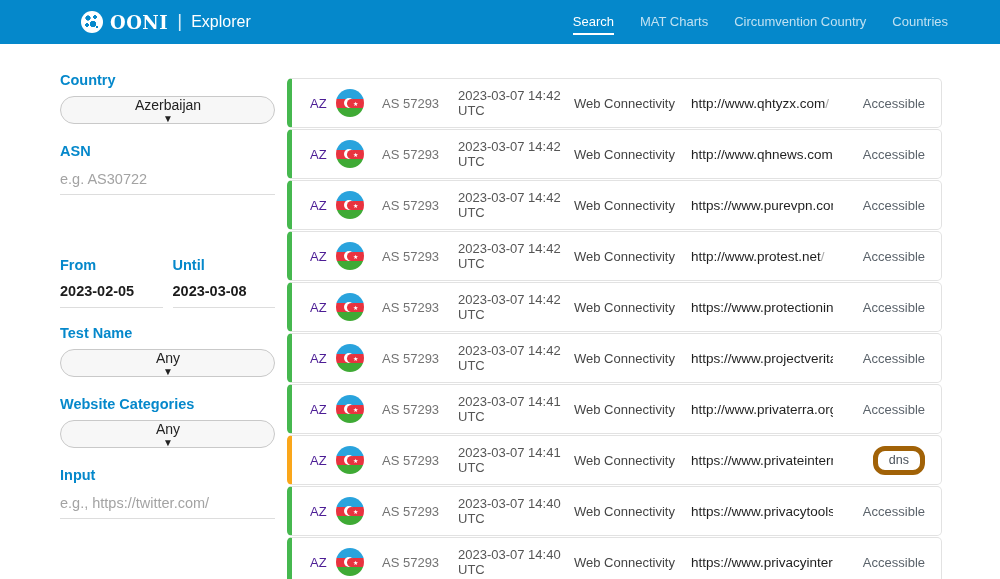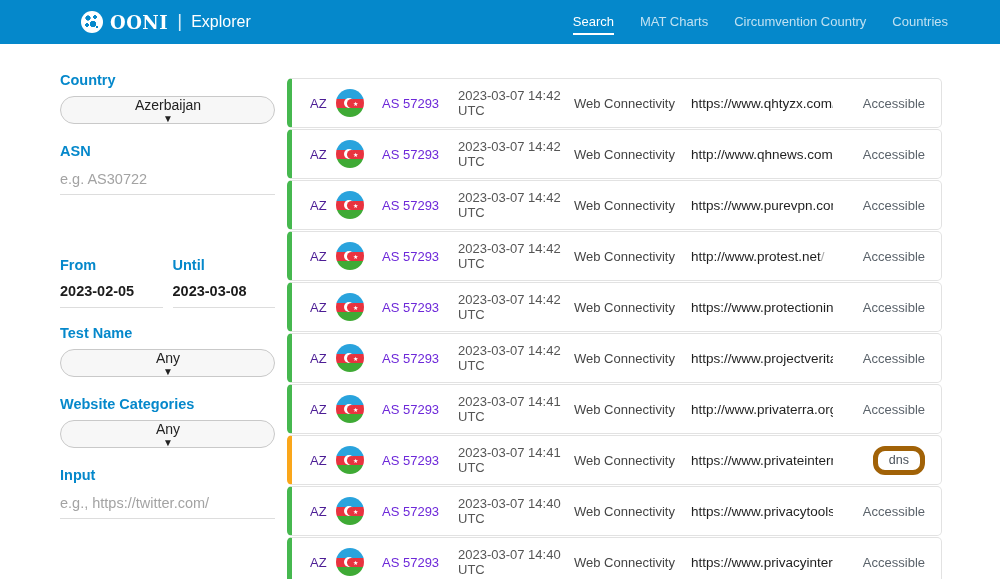--- a/index.html
+++ b/index.html
@@ -59,21 +59,21 @@
   .c-az { width:26px; font-size:13px; color:#4c1d95; }
   .c-flag { width:46px; display:flex; align-items:center; }
   .flag { width:28px; height:28px; border-radius:50%; position:relative; overflow:hidden;
     background:linear-gradient(180deg,#29a3dd 0 34%,#e8333f 34% 67%,#3faa35 67% 100%); }
   .flag::before { content:""; position:absolute; width:10px; height:10px;
     background:#fff; border-radius:50%; top:9px; left:8px; }
   .flag::after { content:""; position:absolute; width:9px; height:9px;
     background:#e8333f; border-radius:50%; top:9.5px; left:11px; }
   .flag .star { position:absolute; color:#fff; font-size:6px; font-style:normal;
     top:11px; left:17px; z-index:2; }
-  .c-asn { width:76px; font-size:13px; color:#6d28d9; }
+  .c-asn { width:76px; font-size:13px; color:#737373; }
   .c-date { width:116px; font-size:13px; color:#555; }
   .c-test { width:117px; font-size:13px; color:#444; }
   .c-url { flex:1; font-size:13.5px; color:#1f1f1f; white-space:nowrap; overflow:hidden; }
   .url-suffix { color:#aaa; }
   .c-status { width:92px; text-align:right; font-size:13px; color:#5b636b; }
   .status-text.badge { display:inline-block; border:5px solid #a16207; color:#49515a;
     border-radius:12px; padding:2px 11px 3px; font-size:12.5px; background:#fff; }
 </style>
 </head>
 <body>
@@ -149,21 +149,21 @@
     <span class="c-az">AZ</span>
     <span class="c-flag">
       <span class="flag">
             <i class="star">★</i>
           </span>
     </span>
     <span class="c-asn">AS 57293</span>
     <span class="c-date">2023-03-07 14:42 UTC</span>
     <span class="c-test">Web Connectivity</span>
     <span class="c-url">
-      <span>https://www.qhtyzx.com</span><span class="url-suffix">/</span>
+      <span>http://www.qhtyzx.com</span><span class="url-suffix">/</span>
     </span>
     <span class="c-status">
       <span class="status-text">Accessible</span>
     </span>
   </div>
       <div class="row ok">
     <span class="c-az">AZ</span>
     <span class="c-flag">
       <span class="flag">
             <i class="star">★</i>

